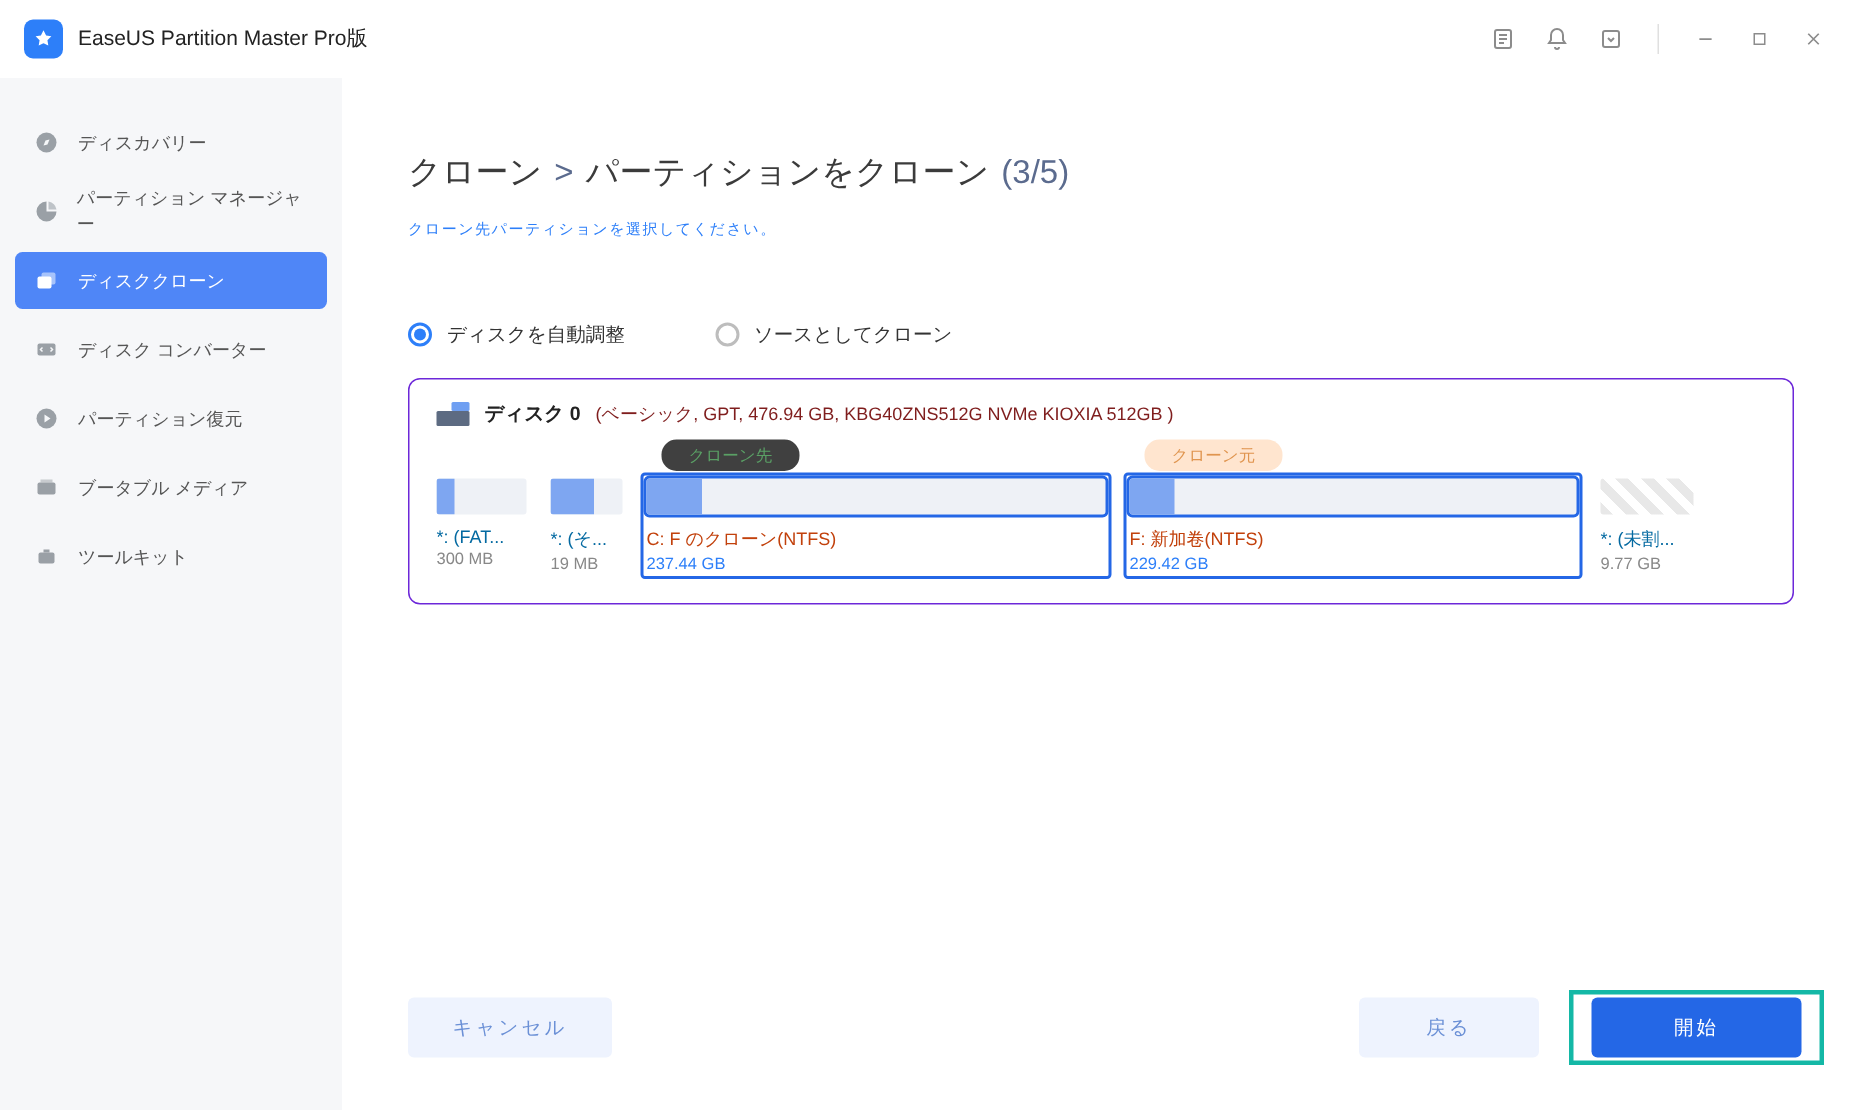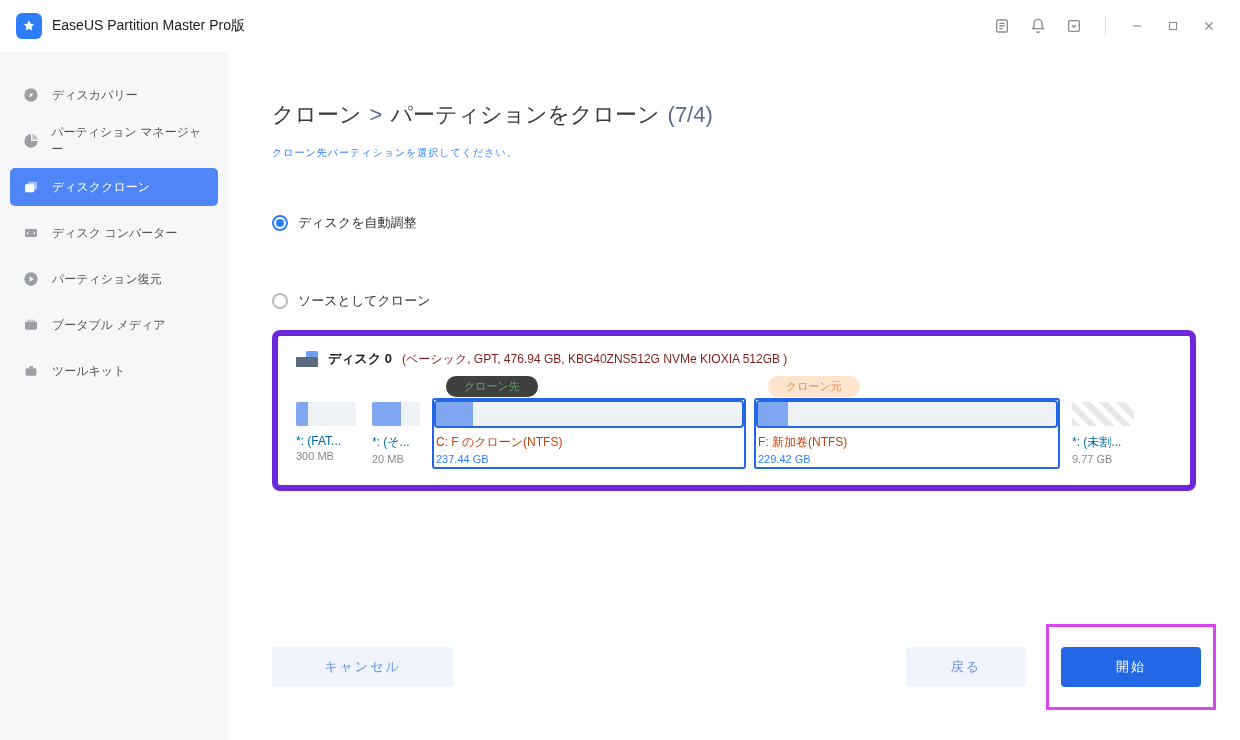--- a/index.html
+++ b/index.html
@@ -15,26 +15,26 @@
     .sidebar{width:228px;background:#f6f7f9;padding:24px 10px;}
     .nav-item{display:flex;align-items:center;height:38px;border-radius:5px;padding:0 12px;font-size:12px;color:#555;gap:12px;margin-bottom:8px;cursor:pointer;}
     .nav-item .ni-icon{width:18px;height:18px;display:flex;align-items:center;justify-content:center;color:#9aa0a6;}
     .nav-item.active{background:#4f86f7;color:#fff;}
     .nav-item.active .ni-icon{color:#fff;}
     .content{flex:1;position:relative;padding:48px 44px 0 44px;}
     .crumb{font-size:22px;color:#3b3b3b;display:flex;align-items:center;gap:8px;font-weight:400;}
     .crumb .sep{color:#5b6b8e;}
     .crumb .step{color:#5b6b8e;font-size:22px;}
     .subtitle{margin-top:16px;font-size:10px;color:#2d7ff9;letter-spacing:1px;}
-    .radio-row{margin-top:54px;display:flex;gap:60px;align-items:flex-start;flex-direction:column;}
+    .radio-row{margin-top:54px;display:flex;gap:60px;align-items:center;}
     .radio{display:flex;align-items:center;gap:10px;font-size:13px;color:#333;cursor:pointer;}
     .radio .r{width:16px;height:16px;border-radius:50%;border:2px solid #bdbdbd;display:flex;align-items:center;justify-content:center;}
     .radio.selected .r{border-color:#2d7ff9;}
     .radio.selected .r::after{content:"";width:8px;height:8px;border-radius:50%;background:#2d7ff9;}
-    .disk-card{margin-top:20px;border:6px solid #6d28d9;border-radius:8px;padding:14px 18px 20px 18px;position:relative;}
+    .disk-card{margin-top:20px;border:1px solid #6d28d9;border-radius:8px;padding:14px 18px 20px 18px;position:relative;}
     .disk-head{display:flex;align-items:center;gap:10px;}
     .disk-ic{width:22px;height:16px;position:relative;}
     .disk-ic::before{content:"";position:absolute;left:0;top:6px;width:22px;height:10px;background:#5d6b82;border-radius:1px;}
     .disk-ic::after{content:"";position:absolute;left:10px;top:0;width:12px;height:6px;background:#6f9ff2;border-radius:1px;}
     .disk-name{font-size:13px;font-weight:600;color:#222;}
     .disk-meta{font-size:12px;color:#7f1d1d;}
     .part-row{margin-top:34px;display:flex;gap:16px;align-items:flex-start;}
     .part{position:relative;}
     .part-bar{height:24px;background:#eef1f6;border-radius:2px;position:relative;overflow:hidden;}
     .part-bar .fill{position:absolute;left:0;top:0;bottom:0;background:#7ea6f1;}
@@ -43,23 +43,23 @@
     .part.sel .part-bar{outline:2px solid #2467e6;outline-offset:0;}
     .part.sel .wrap{border:2px solid #2467e6;border-radius:3px;padding:2px;margin:-4px;}
     .part.sel .part-label{color:#c2410c;}
     .part.sel .part-size{color:#2d7ff9;}
     .badge{position:absolute;top:-26px;left:10px;padding:3px 18px;border-radius:10px;font-size:11px;}
     .badge.dst{background:#404040;color:#5aa065;}
     .badge.src{background:#ffe5cf;color:#e0954f;}
     .unalloc .part-bar{background:repeating-linear-gradient(45deg,#e8e8e8 0 6px,#fff 6px 12px);}
     .footer{position:absolute;left:44px;right:30px;bottom:30px;display:flex;align-items:center;}
     .btn{height:40px;border-radius:4px;display:flex;align-items:center;justify-content:center;font-size:13px;cursor:pointer;padding:0 20px;letter-spacing:2px;}
-    .btn-cancel{width:181px;background:#eef3fe;color:#6b90d6;}
+    .btn-cancel{width:136px;background:#eef3fe;color:#6b90d6;}
     .btn-back{width:120px;background:#eef3fe;color:#6b90d6;margin-left:auto;margin-right:20px;}
-    .start-wrap{border:3px solid #d946ef;padding:20px 12px;margin-right:-6px;}
+    .start-wrap{border:3px solid #14b8a6;padding:2px 12px;margin-right:-6px;}
     .btn-start{width:140px;background:#2467e6;color:#fff;}
     svg{display:block;}
   </style>
 </head>
 <body>
 
 <div class="titlebar">
   <div class="logo">
     <svg width="14" height="14" viewBox="0 0 24 24">
         <path d="M12 2l3 6 6 .9-4.5 4.4 1 6.2L12 16.8 6.5 19.5l1-6.2L3 8.9 9 8z"></path>
@@ -169,21 +169,21 @@
         </span>
       <span>ツールキット</span>
     </div>
   </div>
 
   <div class="content">
     <div class="crumb">
       <span>クローン</span>
       <span class="sep">&gt;</span>
       <span>パーティションをクローン</span>
-      <span class="step">(7/4)</span>
+      <span class="step">(3/5)</span>
     </div>
     <div class="subtitle">クローン先パーティションを選択してください。</div>
 
     <div class="radio-row">
       <div class="radio selected">
         <span class="r"></span>
         <span>ディスクを自動調整</span>
       </div>
       <div class="radio">
         <span class="r"></span>
@@ -204,21 +204,21 @@
               <div class="fill" style="width:20%"></div>
             </div>
           <div class="part-label">*: (FAT...</div>
           <div class="part-size">300 MB</div>
         </div>
         <div class="part" style="width:48px">
           <div class="part-bar">
               <div class="fill" style="width:60%"></div>
             </div>
           <div class="part-label">*: (そ...</div>
-          <div class="part-size">20 MB</div>
+          <div class="part-size">19 MB</div>
         </div>
         <div class="part sel" style="width:306px">
           <div class="badge dst">クローン先</div>
           <div class="wrap">
             <div class="part-bar">
                 <div class="fill" style="width:12%"></div>
               </div>
             <div class="part-label">C: F のクローン(NTFS)</div>
             <div class="part-size">237.44 GB</div>
           </div>

